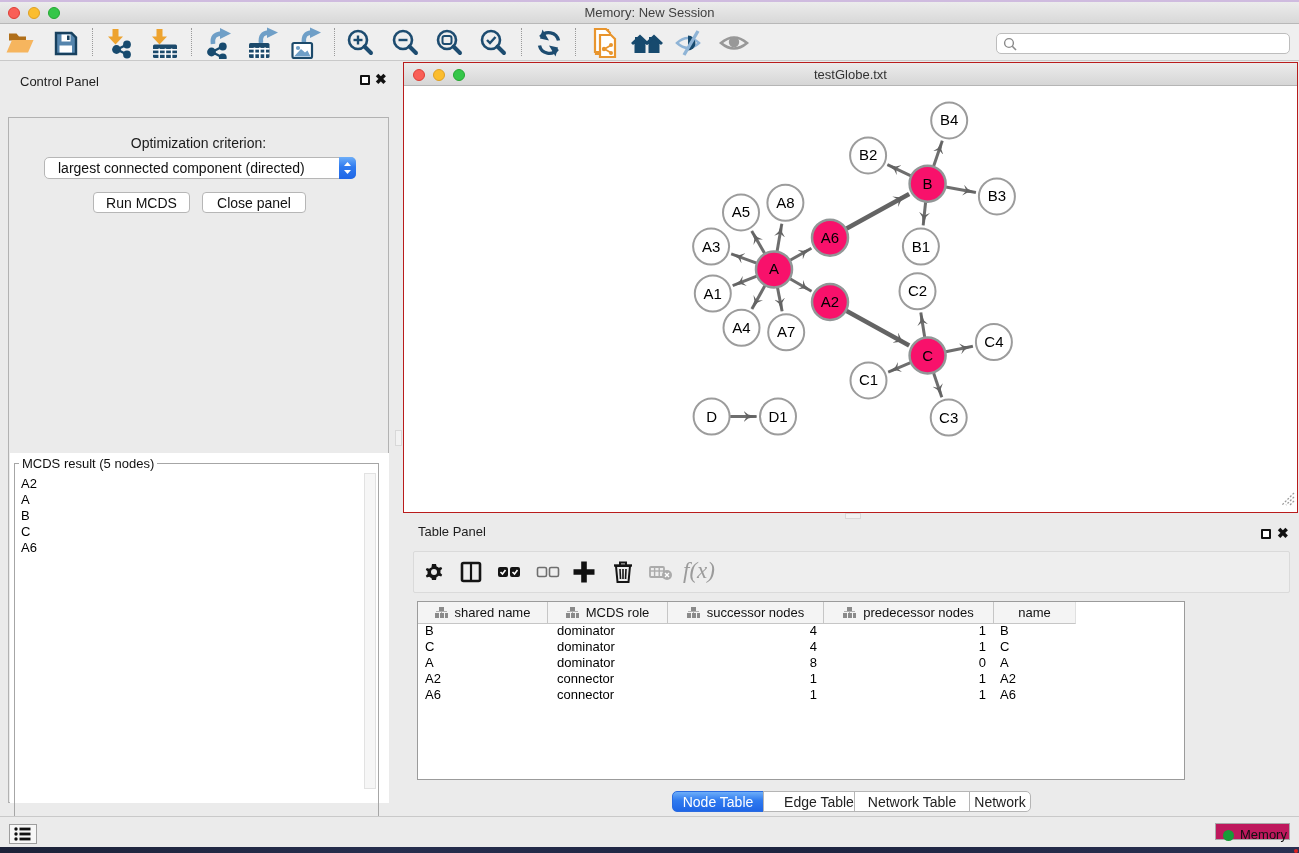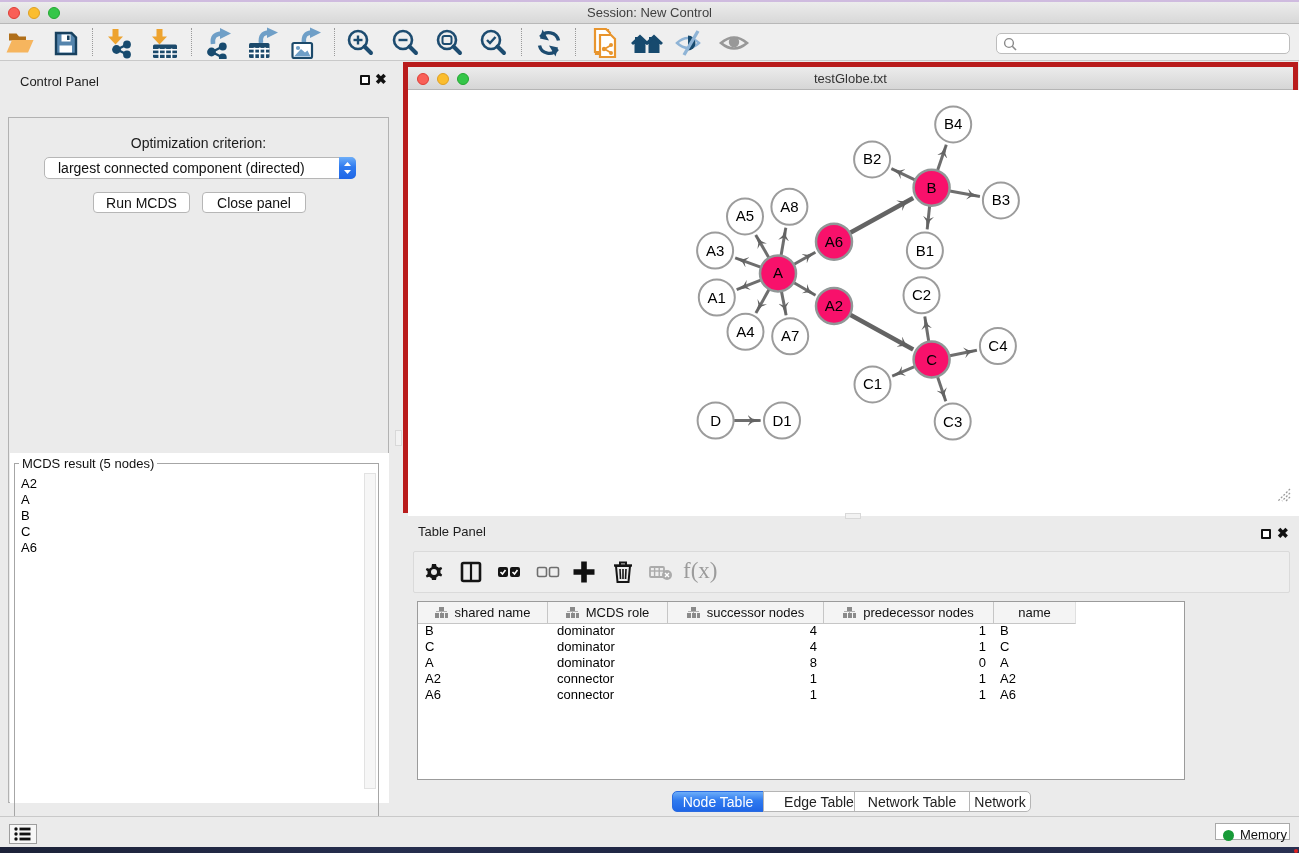--- a/index.html
+++ b/index.html
@@ -48,21 +48,21 @@
   font-size:14px; color:#111; text-align:center; line-height:21px; }
 #cp-white { position:absolute; left:1px; top:335px; width:379px; height:350px; background:#fff; }
 #cp-field { position:absolute; left:4px; top:10px; width:365px; height:361px; border:1px solid #a6a6a6; }
 #cp-field .legend { position:absolute; left:4px; top:-8px; background:#fff; padding:0 3px;
   font-size:13px; color:#111; white-space:nowrap; }
 #cp-list { position:absolute; left:6px; top:12px; font-size:13px; color:#000; line-height:16px; }
 #cp-scroll { position:absolute; right:2px; top:9px; width:12px; height:316px;
   background:#f6f6f6; border:1px solid #e2e2e2; }
 
 #netwin { position:absolute; left:403px; top:62px; width:895px; height:451px;
-  background:#fff; border:5px solid #b91c1c; }
+  background:#fff; border:1px solid #b91c1c; }
 #nw-title { position:absolute; left:0; top:0; width:100%; height:23px;
   background:linear-gradient(#ececec,#d6d6d6); border-bottom:1px solid #b5b5b5; }
 #nw-title .title { position:absolute; left:0; right:0; top:4px; text-align:center; font-size:13px; color:#333; }
 #nw-title .r { left:9px;  background:#f95f57; border:1px solid #de3e36; top:6px; }
 #nw-title .y { left:29px; background:#fbbd2e; border:1px solid #dfa023; top:6px; }
 #nw-title .g { left:49px; background:#35c649; border:1px solid #24a732; top:6px; }
 #nw-canvas { position:absolute; left:0; top:23px; width:893px; height:426px; background:#fff; overflow:hidden; }
 
 #tablepanel { position:absolute; left:395px; top:512px; width:904px; height:300px; background:#ebebeb; }
 #tp-title { position:absolute; left:23px; top:10px; font-size:13px; color:#1e1e1e; }
@@ -73,27 +73,27 @@
   background:#fff; border:1px solid #9b9b9b; }
 .th { position:absolute; top:0; height:22px; background:#f4f4f4; border-right:1px solid #c6c6c6;
   border-bottom:1px solid #c6c6c6; font-size:13px; color:#111; text-align:center; line-height:21px; }
 .td { position:absolute; font-size:13px; color:#000; height:16px; line-height:16px; }
 
 #statusbar { position:absolute; left:0; top:814px; width:1299px; height:31px;
   background:#ebebeb; border-top:1px solid #c9c9c9; }
 #sb-list { position:absolute; left:9px; top:7px; width:28px; height:20px;
   background:#f7f7f7; border:1px solid #9e9e9e; }
 #sb-mem { position:absolute; left:1215px; top:6px; width:75px; height:17px;
-  background:#ffffff; border:1px solid #a9a9a9; font-size:13px; color:#111;padding-left:7px; }
+  background:#be185d; border:1px solid #a9a9a9; font-size:13px; color:#111;padding-left:7px; }
 #sb-mem .dot { position:absolute; left:7px; top:6px; width:11px; height:11px; border-radius:50%; background:#189a38; }
 #sb-mem .t { position:absolute; left:24px; top:3px; }
 #botstrip { position:absolute; left:0; top:847px; width:1299px; height:6px; background:linear-gradient(90deg,#1c2238,#262e4e 30%,#1d2440 60%,#2a3152); }
 .tpi { position:absolute; top:44px; width:28px; height:28px; }
 #tp-tb { position:absolute; left:18px; top:37px; width:877px; height:42px; background:#eeeeee; border:1px solid #dadada; border-radius:2px; }
-#tp-fx { position:absolute; left:288px; top:44px; font-family:"Liberation Serif", serif; font-size:23px; color:#9b9b9b; }
+#tp-fx { position:absolute; left:288px; top:44px; font-family:"Liberation Serif", serif; font-style:italic; font-size:23px; color:#9b9b9b; }
 .hic { display:inline-block; width:13px; height:11px; margin-right:7px; vertical-align:-1px;
   background:
    linear-gradient(#8a8a8a,#8a8a8a) 0px 6px/4px 5px no-repeat,
    linear-gradient(#8a8a8a,#8a8a8a) 5px 6px/4px 5px no-repeat,
    linear-gradient(#8a8a8a,#8a8a8a) 10px 6px/3px 5px no-repeat,
    linear-gradient(#8a8a8a,#8a8a8a) 4px 0px/5px 4px no-repeat,
    linear-gradient(#b0b0b0,#b0b0b0) 1px 4px/11px 1px no-repeat,
    linear-gradient(#b0b0b0,#b0b0b0) 6px 3px/1px 3px no-repeat; }
 .num { text-align:right; }
 #nw-grip { position:absolute; right:2px; bottom:2px; }
@@ -102,21 +102,21 @@
 </style>
 </head>
 <body>
 <div id="desktop">
 <div id="topstrip"></div>
 <div id="app">
 <div id="titlebar">
   <div class="tl r"></div>
         <div class="tl y"></div>
         <div class="tl g"></div>
-  <div class="title">Session: New Control</div>
+  <div class="title">Memory: New Session</div>
 </div>
 <div id="toolbar">
   <div class="tbi" style="left:4px"><svg viewBox="0 0 32 32" width="32" height="32">
     <path d="M5,23 V6.5 h7.5 l2.5,3 H22 v4 H5 z" fill="#b06f1a"></path>
     <path d="M2.5,25.5 L8,13 h21.5 L24,25.5 z" fill="#f6b55e"></path>
           </svg></div>
   <div class="tbi" style="left:49px"><svg viewBox="0 0 32 32" width="32" height="32">
     <path d="M7,6 h15.5 l4.5,4.5 V27 H7 z" fill="#5585ad" stroke="#17405e" stroke-width="2.4"></path>
     <rect x="12.5" y="7.5" width="9" height="7" fill="#fff"></rect>
             <rect x="18" y="8.5" width="2.6" height="4.5" fill="#17405e"></rect>

